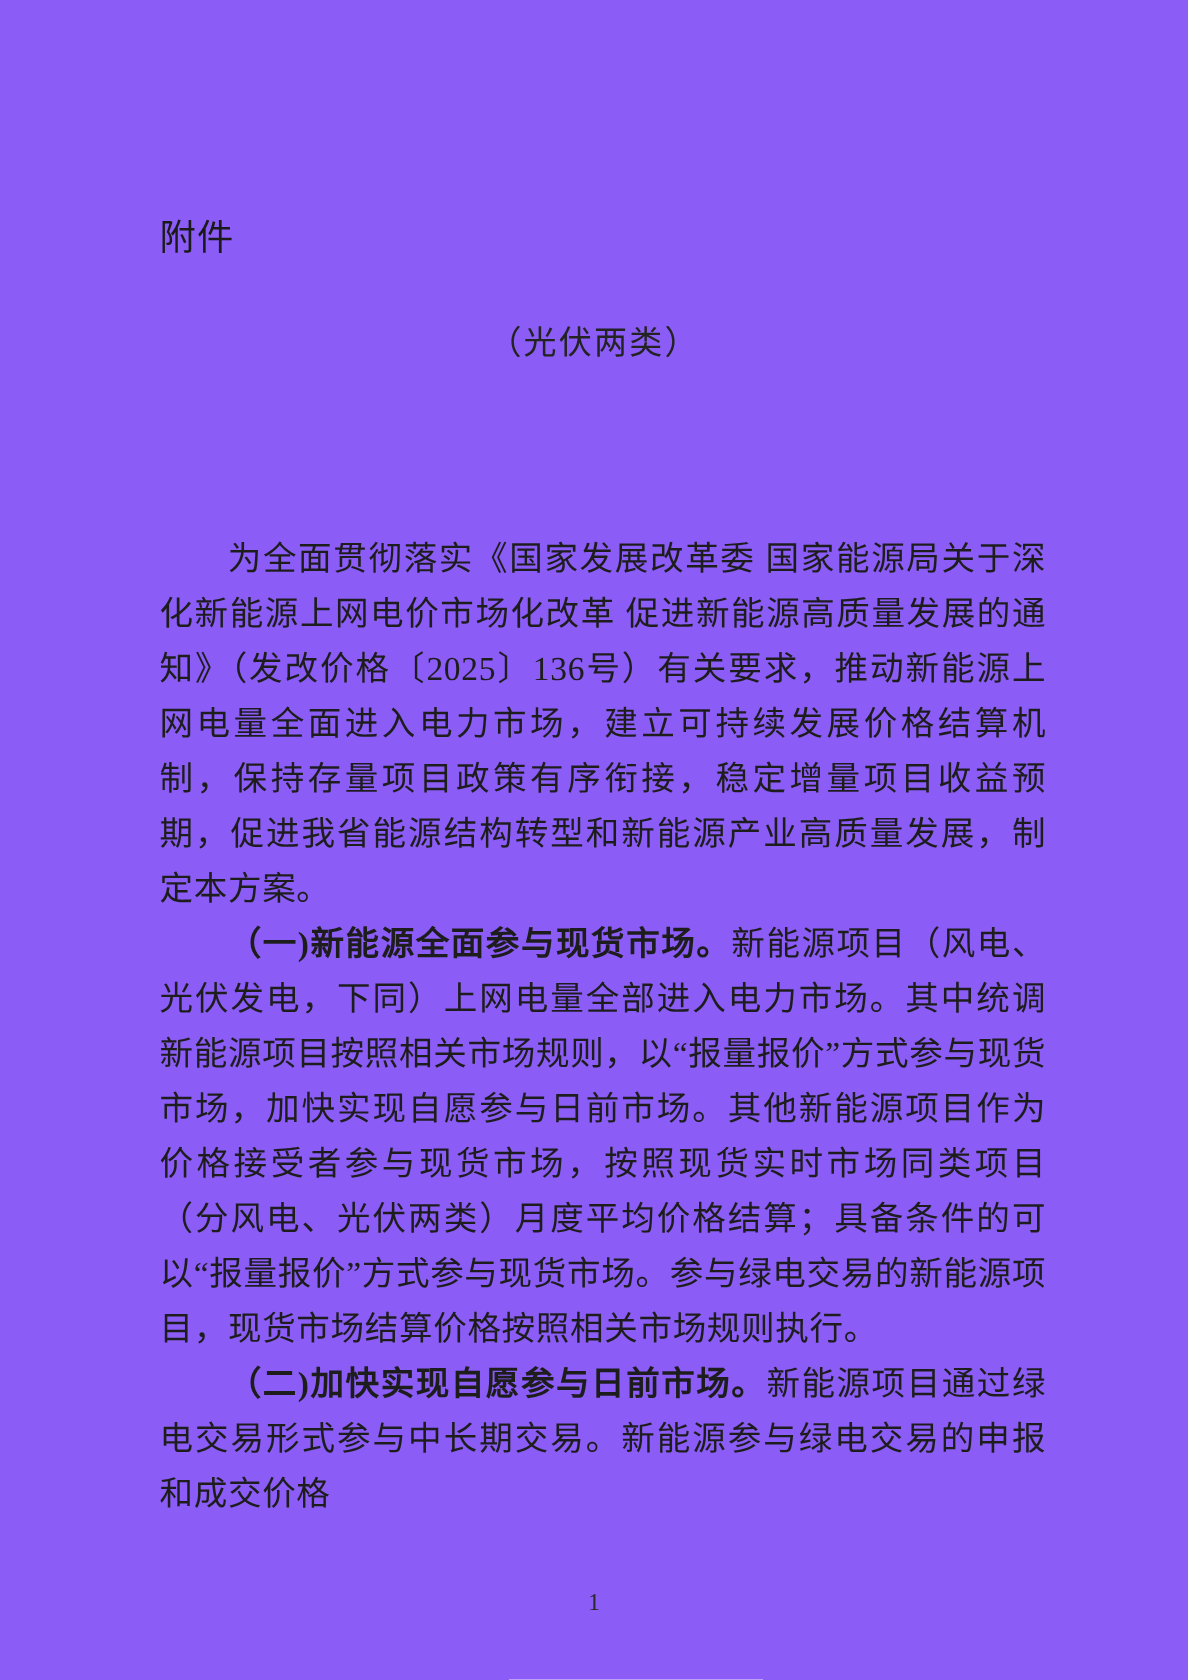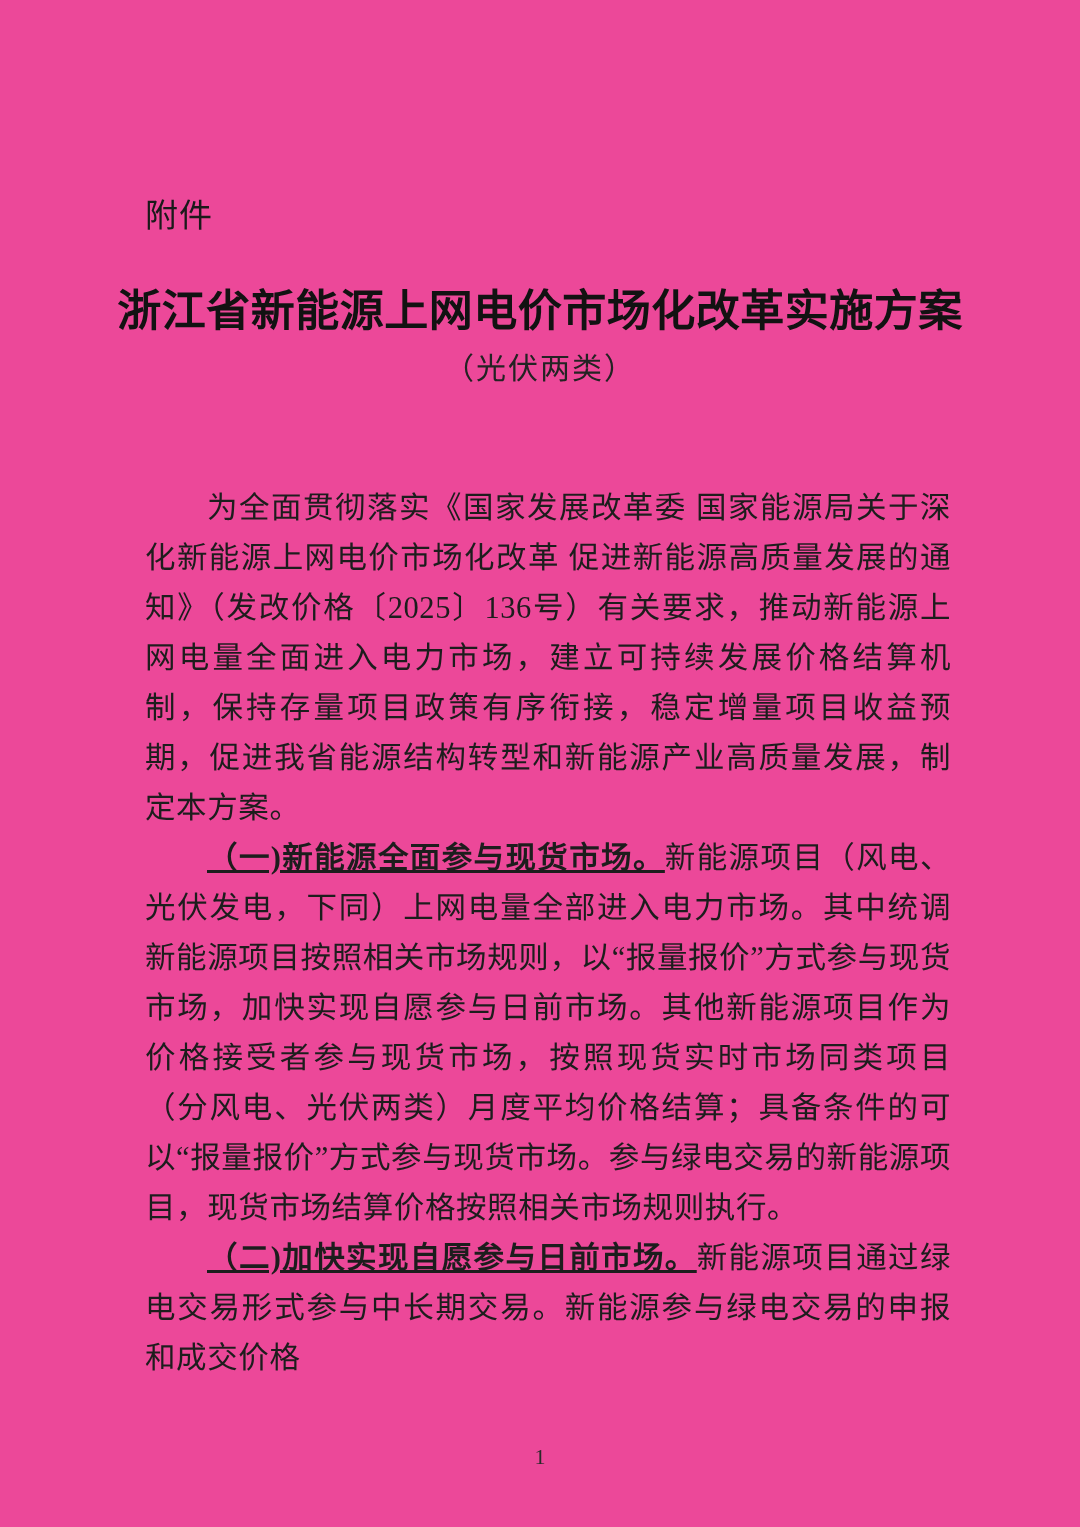--- a/index.html
+++ b/index.html
@@ -6,21 +6,21 @@
   html, body {
     margin: 0;
     padding: 0;
     background: #ffffff;
   }
 
   .page {
     position: relative;
     width: 1080px;
     height: 1527px;
-    background: #ec4899;
+    background: #8b5cf6;
     overflow: hidden;
     font-family: "Liberation Serif", "DejaVu Serif", serif;
     color: #1b1b1b;
     -webkit-font-smoothing: antialiased;
   }
 
   
   .attachment-label {
     position: absolute;
     left: 145px;
@@ -91,21 +91,20 @@
     font-weight: bold;
     font-size: 31px;
     line-height: 50px;
     letter-spacing: 0.5px;
     text-indent: 62px;
     color: #141414;
   }
 
   .lead {
     font-weight: bold;
-    text-decoration: underline;
   }
 
   
   .page-number {
     position: absolute;
     left: 0;
     top: 1443px;
     width: 1080px;
     text-align: center;
     font-family: "Liberation Serif", "DejaVu Serif", serif;
@@ -115,21 +114,20 @@
   }
 </style>
 </head>
 <body>
 
 <div class="page">
 
   <div class="attachment-label">附件</div>
 
   <div class="title-block">
-    <h1 class="doc-title">浙江省新能源上网电价市场化改革实施方案</h1>
     <div class="doc-subtitle">（光伏两类）</div>
   </div>
 
   <div class="body-area">
 
     <p class="para indent">为全面贯彻落实《国家发展改革委 国家能源局关于深化新能源上网电价市场化改革 促进新能源高质量发展的通知》（发改价格〔2025〕136号）有关要求，推动新能源上网电量全面进入电力市场，建立可持续发展价格结算机制，保持存量项目政策有序衔接，稳定增量项目收益预期，促进我省能源结构转型和新能源产业高质量发展，制定本方案。</p>
 
 
     <p class="para indent"><span class="lead">（一)新能源全面参与现货市场。</span><span>新能源项目（风电、光伏发电，下同）上网电量全部进入电力市场。其中统调新能源项目按照相关市场规则，以“报量报价”方式参与现货市场，加快实现自愿参与日前市场。其他新能源项目作为价格接受者参与现货市场，按照现货实时市场同类项目（分风电、光伏两类）月度平均价格结算；具备条件的可以“报量报价”方式参与现货市场。参与绿电交易的新能源项目，现货市场结算价格按照相关市场规则执行。</span></p>
 

